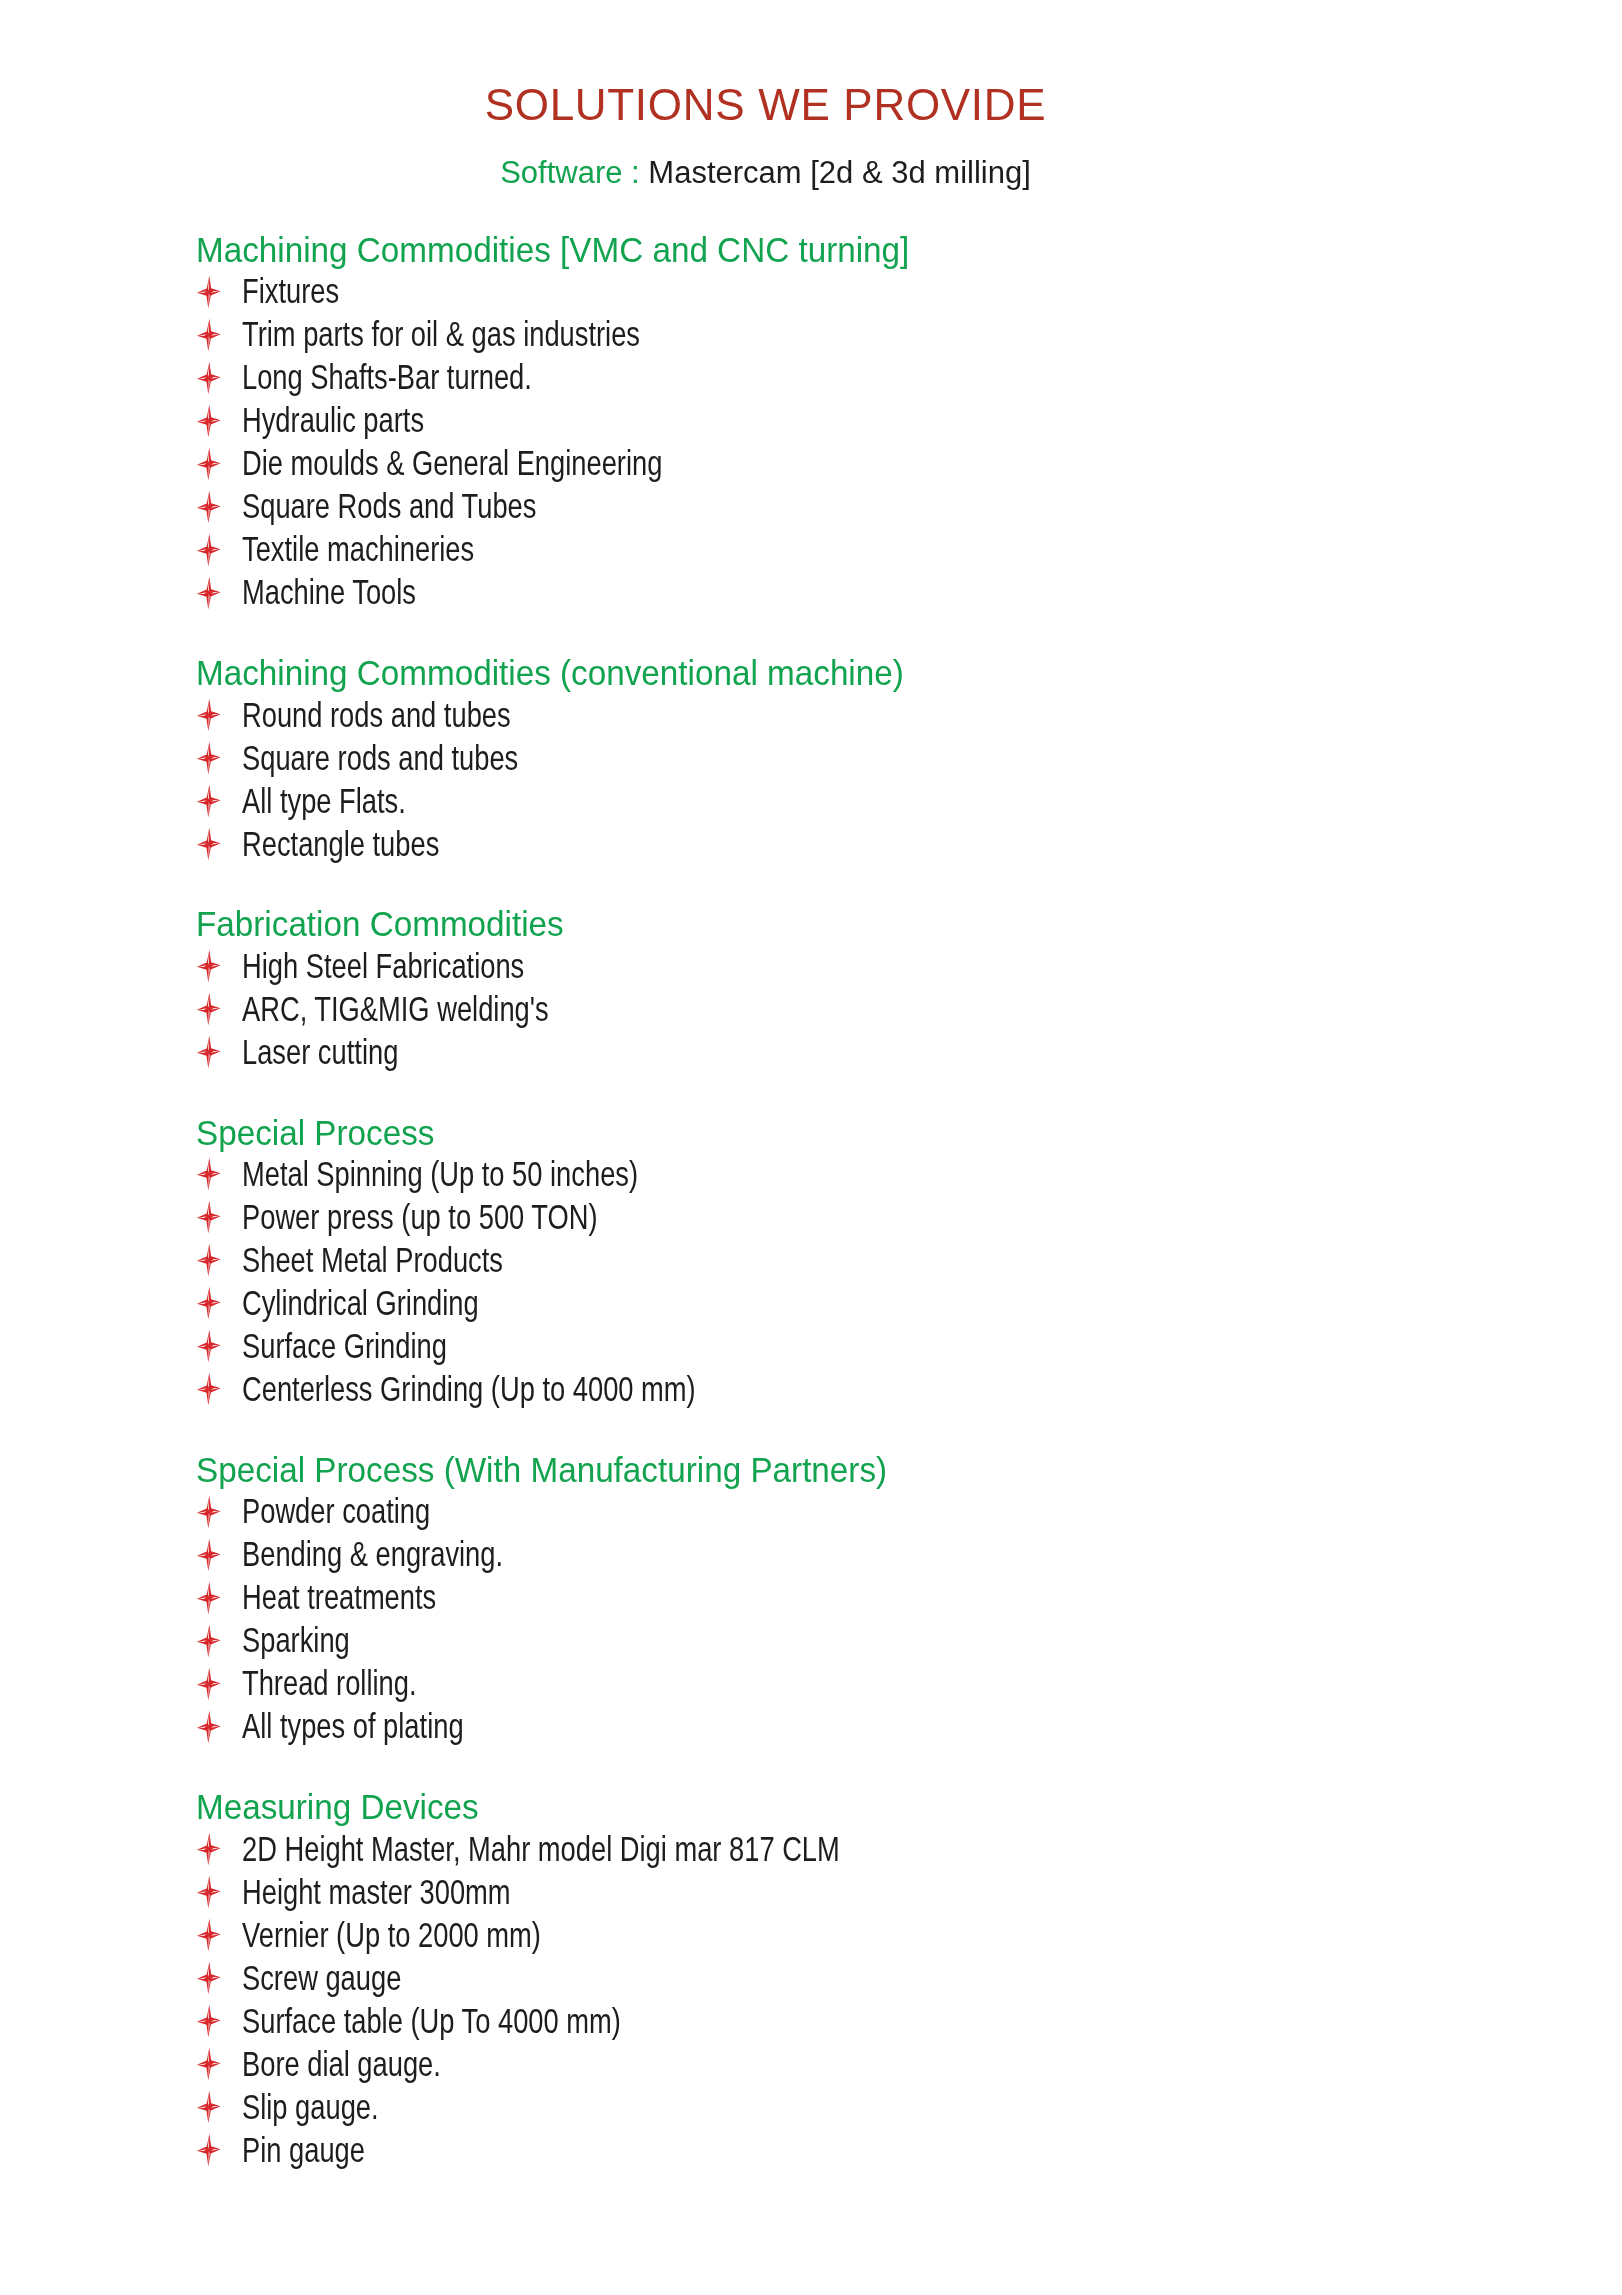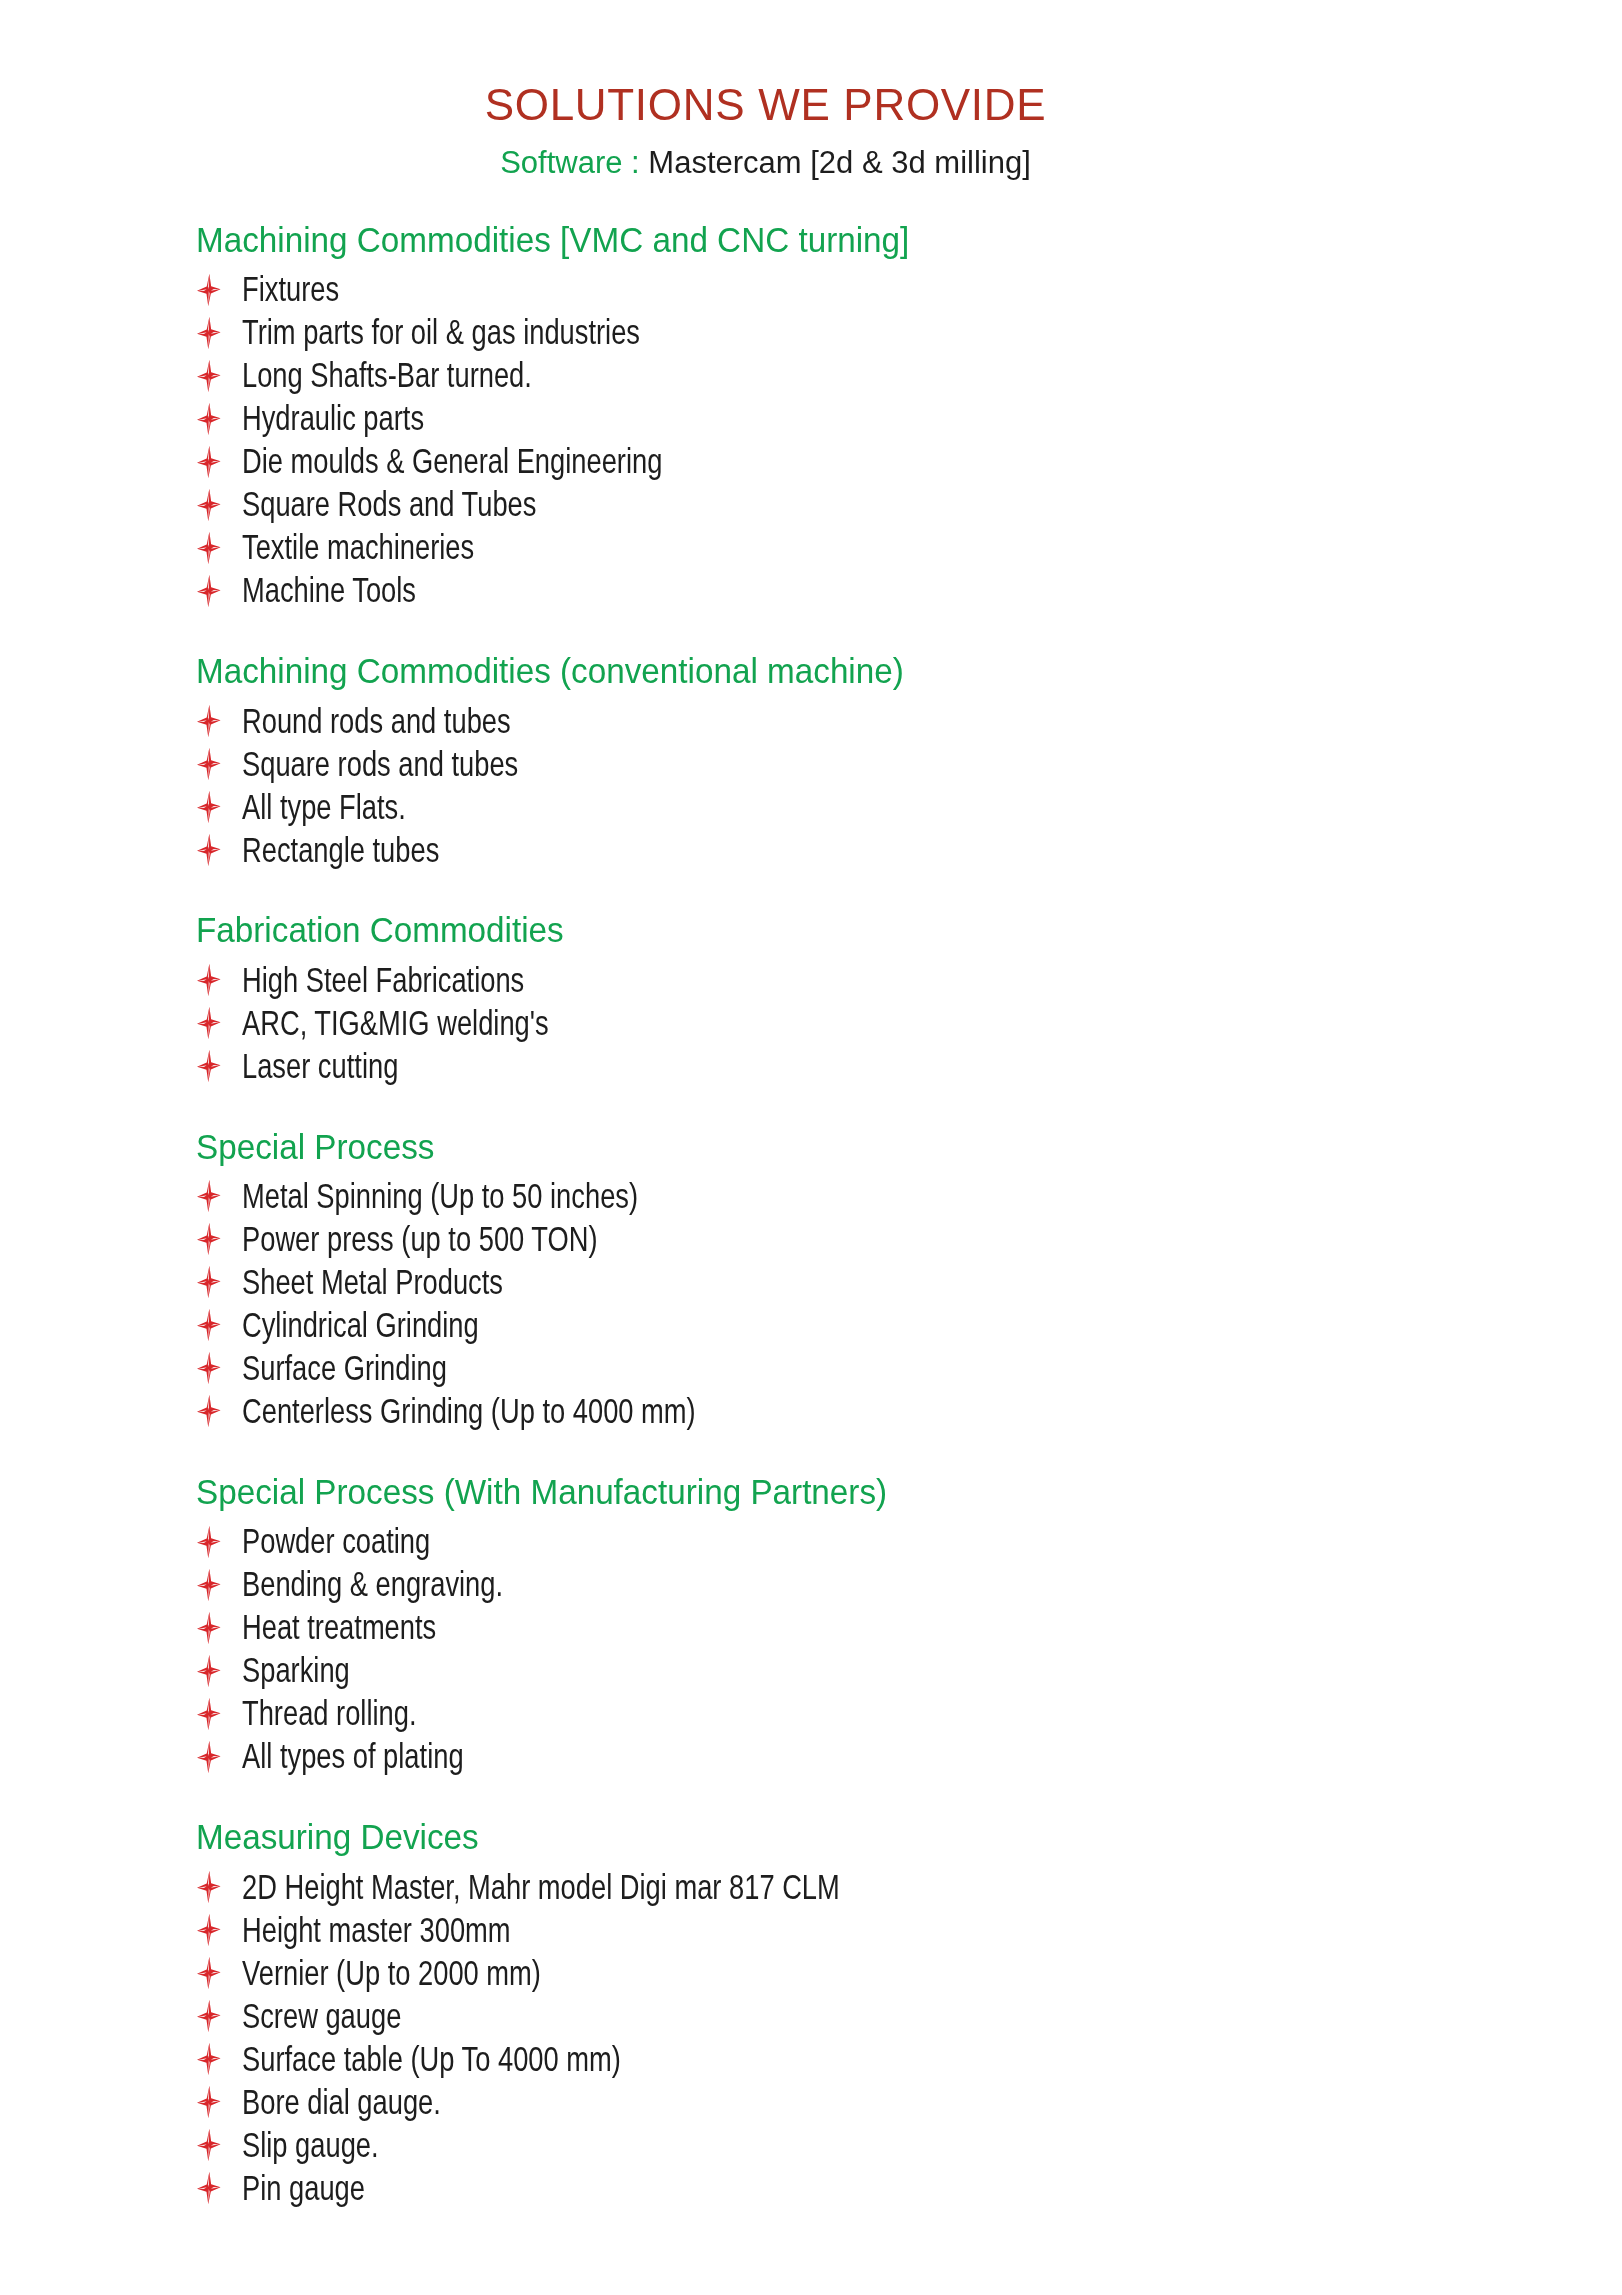--- a/index.html
+++ b/index.html
@@ -29,21 +29,21 @@
     text-align:center;
   }
   .doc-title{
     font-size:44px;
     line-height:1.15;
     font-weight:400;
     color:var(--title-red);
     letter-spacing:0.7px;
   }
   .doc-subtitle{
-    margin-top:13px;
+    margin-top:23px;
     font-size:31px;
     line-height:1.2;
     font-weight:400;
   }
   .software-label{color:var(--heading-green);}
   .software-value{color:var(--text-black);}
   .sections{
     padding-left:196px;
   }
   .section{margin-top:39px;}
@@ -51,21 +51,21 @@
     font-size:35px;
     line-height:1.15;
     font-weight:400;
     color:var(--heading-green);
     transform:scaleX(0.95);
     transform-origin:0 50%;
     white-space:nowrap;
   }
   ul.section-list{
     list-style:none;
-    margin-top:8px;
+    margin-top:0;
   }
   li.list-item{
     height:43px;
     display:flex;
     align-items:center;
   }
   .star-bullet{
     width:26px;
     height:37px;
     margin-right:19.6px;

